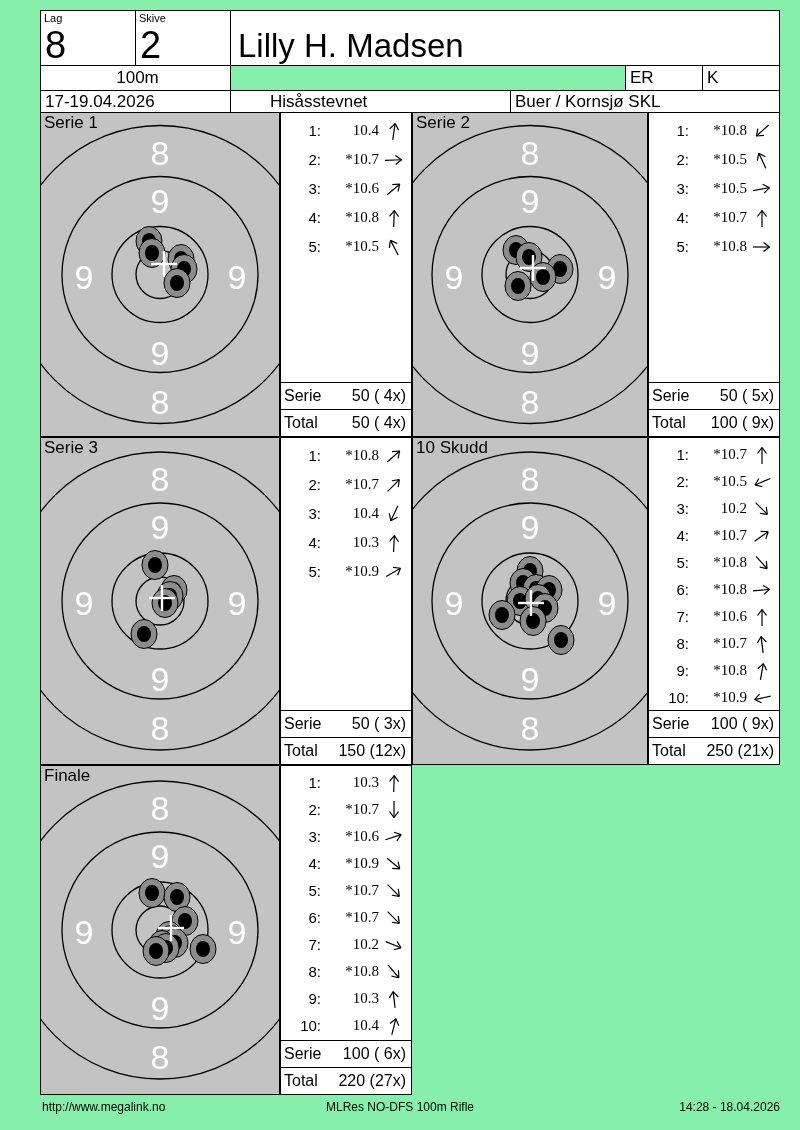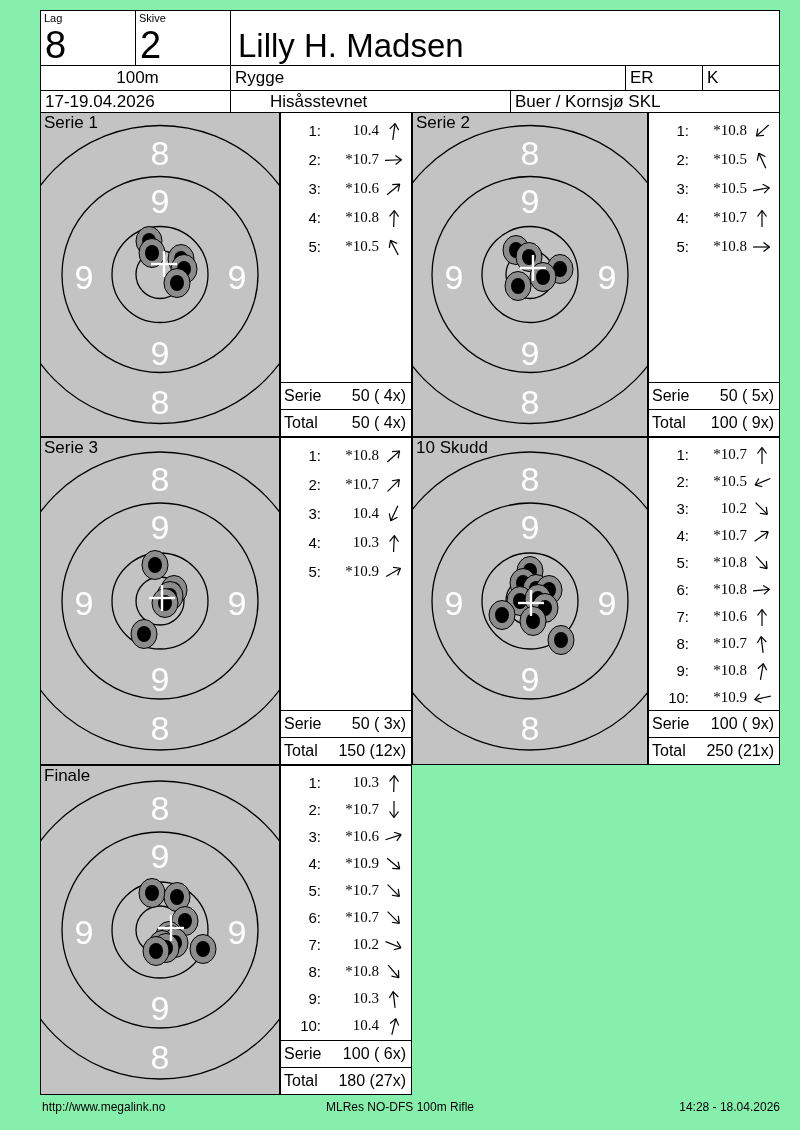--- a/index.html
+++ b/index.html
@@ -38,23 +38,20 @@
     <span class="mini">Skive</span>
     <div class="big">2</div>
   </div>
   <div class="cell" style="left:230px;top:10px;width:550px;height:56px;">
     <div class="hname">Lilly H. Madsen</div>
   </div>
 
   <div class="cell hcell" style="left:40px;top:65px;width:191px;height:26px;justify-content:center;">
     <span>100m</span>
   </div>
-  <div class="cell hcell" style="left:230px;top:65px;width:396px;height:26px;">
-    <span>Rygge</span>
-  </div>
   <div class="cell hcell" style="left:625px;top:65px;width:78px;height:26px;">
     <span>ER</span>
   </div>
   <div class="cell hcell" style="left:702px;top:65px;width:78px;height:26px;">
     <span>K</span>
   </div>
 
   <div class="cell hcell" style="left:40px;top:90px;width:191px;height:23px;">
     <span>17-19.04.2026</span>
   </div>
@@ -814,21 +811,21 @@
             </svg>
           </span>
         </div>
       </div>
     <div class="trow">
       <span>Serie</span>
       <span>100 ( 6x)</span>
     </div>
     <div class="trow">
       <span>Total</span>
-      <span>180 (27x)</span>
+      <span>220 (27x)</span>
     </div>
   </div>
 
   <span class="footer-text" style="left:42px;top:1100px;">http://www.megalink.no</span>
   <span class="footer-text" style="left:400px;top:1100px;transform:translateX(-50%);">MLRes NO-DFS 100m Rifle</span>
   <span class="footer-text" style="left:780px;top:1100px;transform:translateX(-100%);">14:28 - 18.04.2026</span>
 
 </div>
 
 </body></html>

